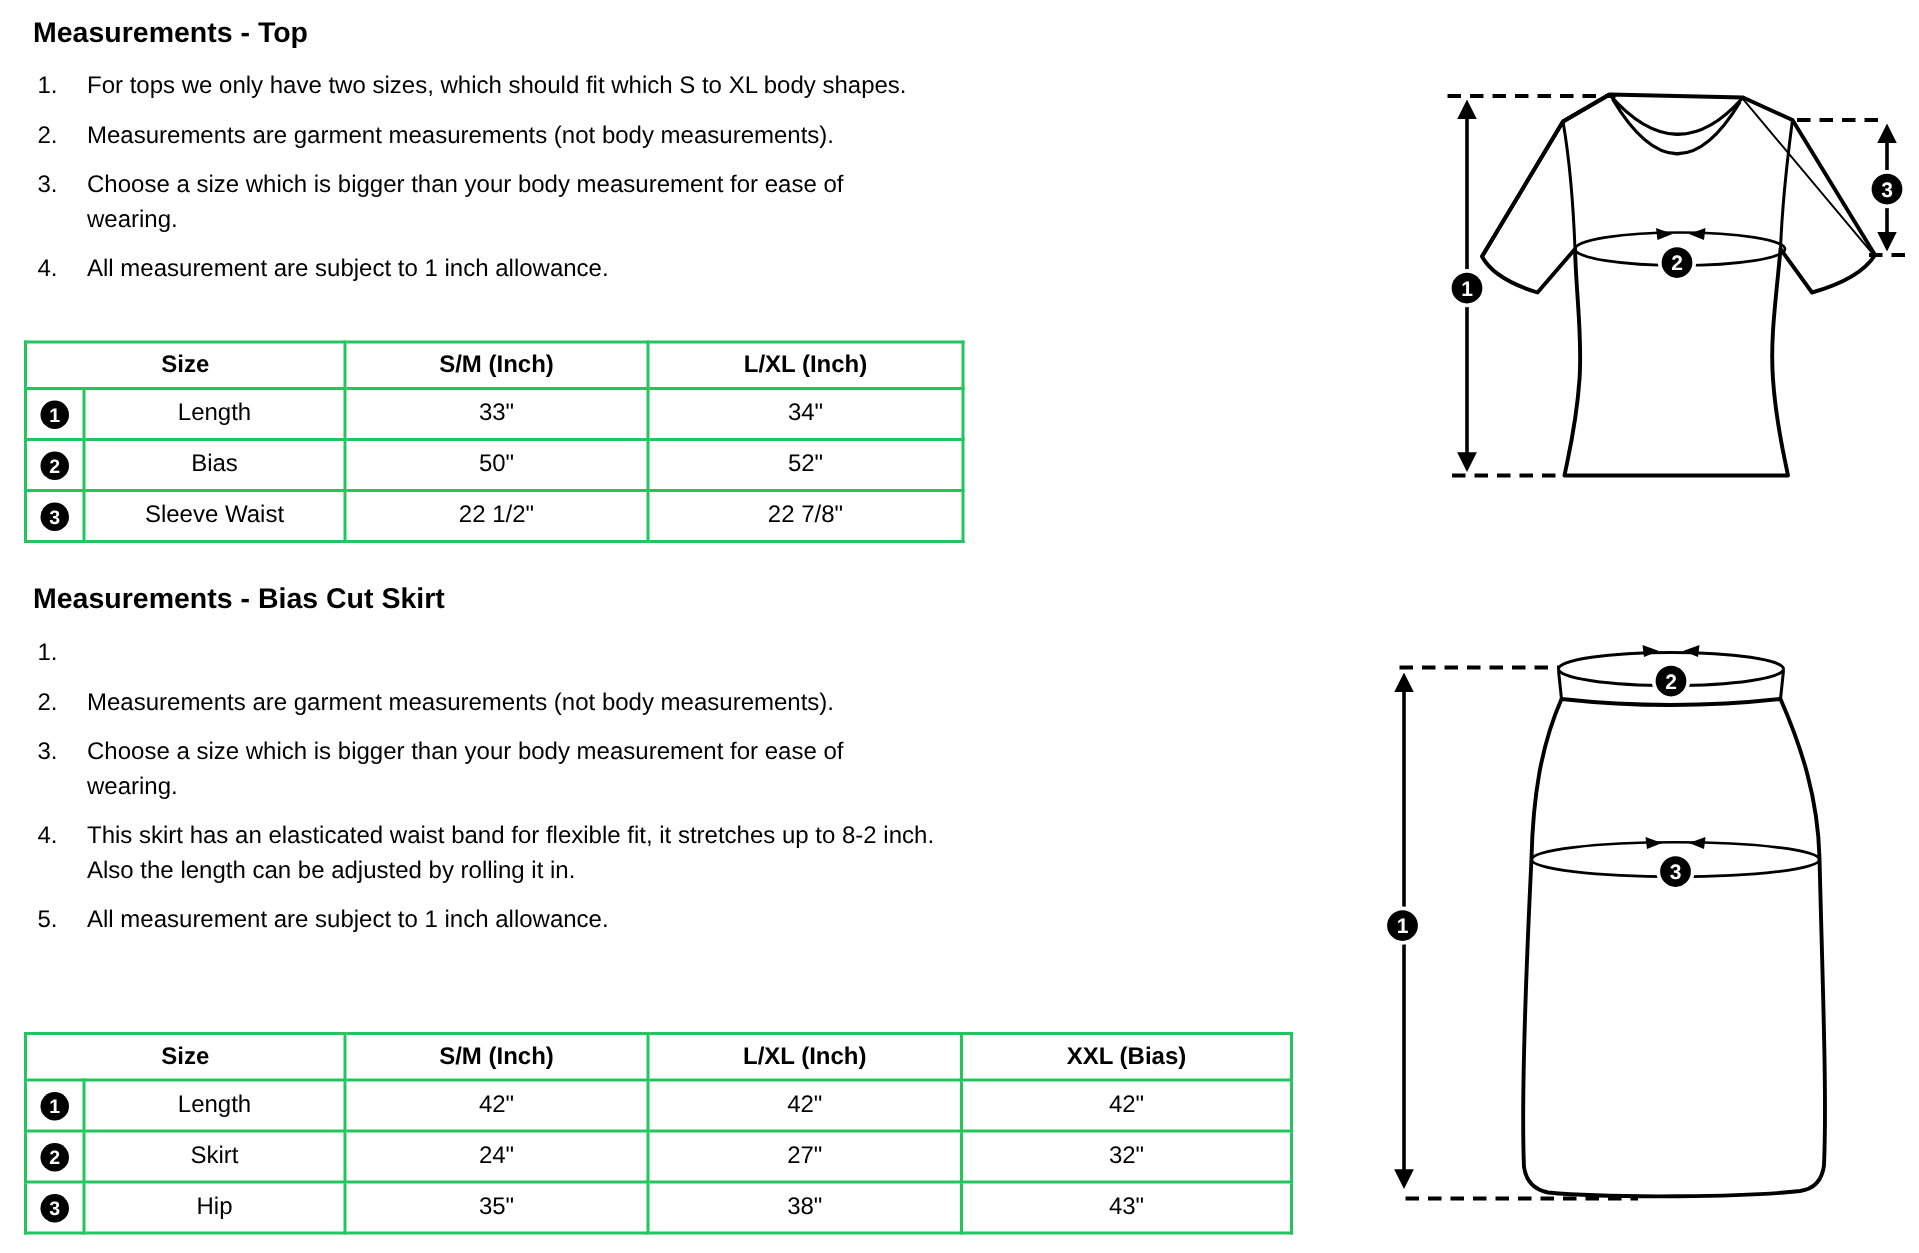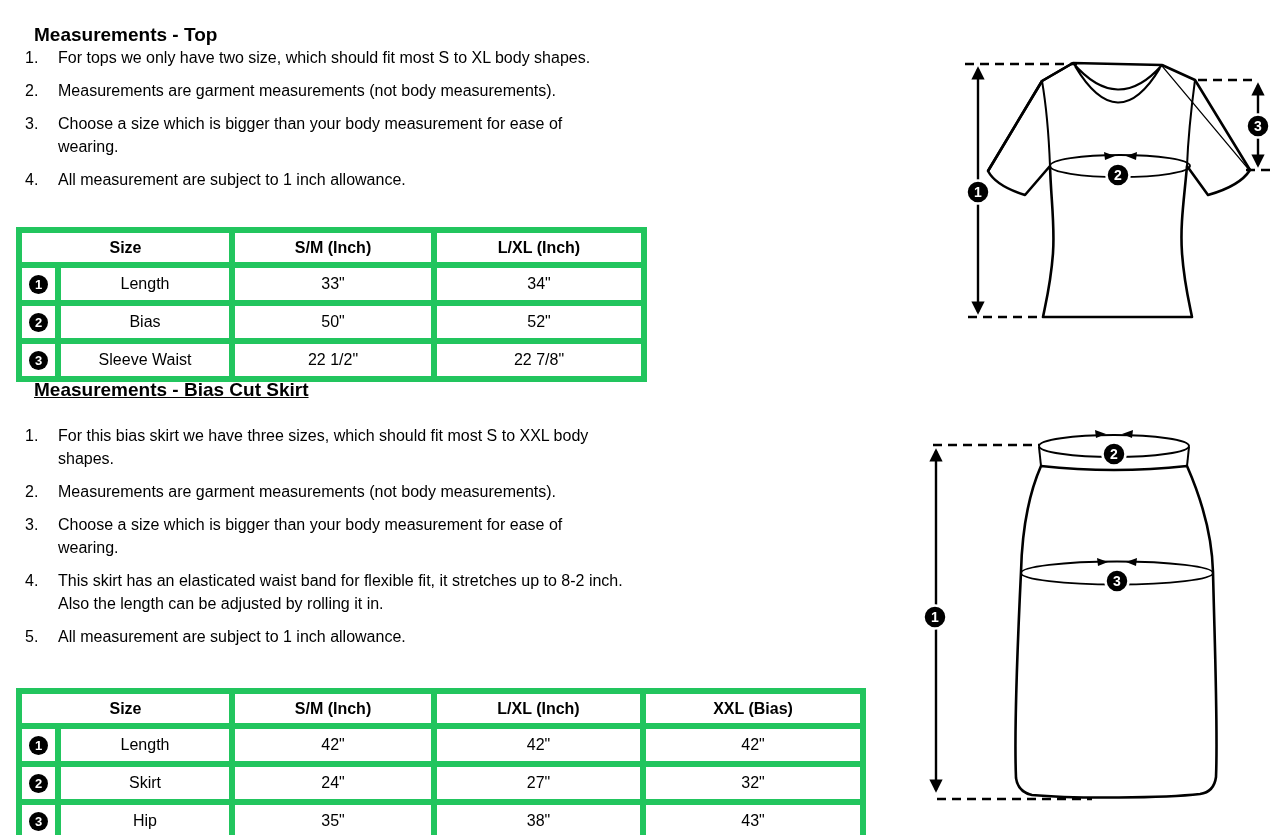--- a/index.html
+++ b/index.html
@@ -1,38 +1,38 @@
 <!DOCTYPE html>
 <html><head>
 <meta charset="utf-8">
 <style>
   html,body { margin:0; padding:0; background:#ffffff; }
   .page {
     position:relative; width:1279px; height:835px; background:#ffffff;
     font-family:"Liberation Sans", sans-serif; color:#000; overflow:hidden;
   }
   .sec-title {
-    position:absolute; margin:12px; font-size:19px; font-weight:bold; color:#000;
+    position:absolute; margin:0; font-size:19px; font-weight:bold; color:#000;
     white-space:nowrap;
   }
   #top-title { left:22px; top:12px; }
-  #skirt-title { left:22px; top:367px;text-decoration:underline; }
+  #skirt-title { left:22px; top:389px; }
 
   .num-list { position:absolute; }
   #top-list { left:25px; top:46px; }
   #skirt-list { left:25px; top:424px; }
   .list-item { display:flex; font-size:16px; line-height:23px; margin-bottom:10px; }
   .list-item .num { width:33px; flex:none; }
   .list-item .txt { white-space:pre-line; }
 
   .mtable { position:absolute; border-collapse:collapse; table-layout:fixed; background:#fff; }
   #top-table { left:16px; top:227px; }
   #skirt-table { left:16px; top:688px; }
   .mtable th, .mtable td {
-    border:6px solid #22c55e; text-align:center; vertical-align:middle;
+    border:2px solid #22c55e; text-align:center; vertical-align:middle;
     padding:1px; font-size:16px;
   }
   .mtable th { font-weight:bold; height:27px; }
   .mtable td { height:30px; }
   .badge {
     display:inline-block; width:19px; height:19px; border-radius:50%;
     background:#000; color:#fff; font-size:13px; font-weight:bold;
     line-height:19px; text-align:center; vertical-align:middle;
   }
   .diagram { position:absolute; }
@@ -52,21 +52,21 @@
 </head>
 <body>
 
 <div class="page">
 
   <h2 class="sec-title" id="top-title">Measurements - Top</h2>
 
   <div class="num-list" id="top-list">
     <div class="list-item">
       <span class="num">1.</span>
-      <span class="txt">For tops we only have two size, which should fit most S to XL body shapes.</span>
+      <span class="txt">For tops we only have two sizes, which should fit which S to XL body shapes.</span>
     </div>
     <div class="list-item">
       <span class="num">2.</span>
       <span class="txt">Measurements are garment measurements (not body measurements).</span>
     </div>
     <div class="list-item">
       <span class="num">3.</span>
       <span class="txt">Choose a size which is bigger than your body measurement for ease of
 wearing.</span>
     </div>
@@ -153,22 +153,20 @@
       <circle class="badge-circ" cx="318" cy="86" r="11.5"></circle>
       <text class="badge-num" x="318" y="91">3</text>
     </g>
   </svg>
 
   <h2 class="sec-title" id="skirt-title">Measurements - Bias Cut Skirt</h2>
 
   <div class="num-list" id="skirt-list">
     <div class="list-item">
       <span class="num">1.</span>
-      <span class="txt">For this bias skirt we have three sizes, which should fit most S to XXL body
-shapes.</span>
     </div>
     <div class="list-item">
       <span class="num">2.</span>
       <span class="txt">Measurements are garment measurements (not body measurements).</span>
     </div>
     <div class="list-item">
       <span class="num">3.</span>
       <span class="txt">Choose a size which is bigger than your body measurement for ease of
 wearing.</span>
     </div>

